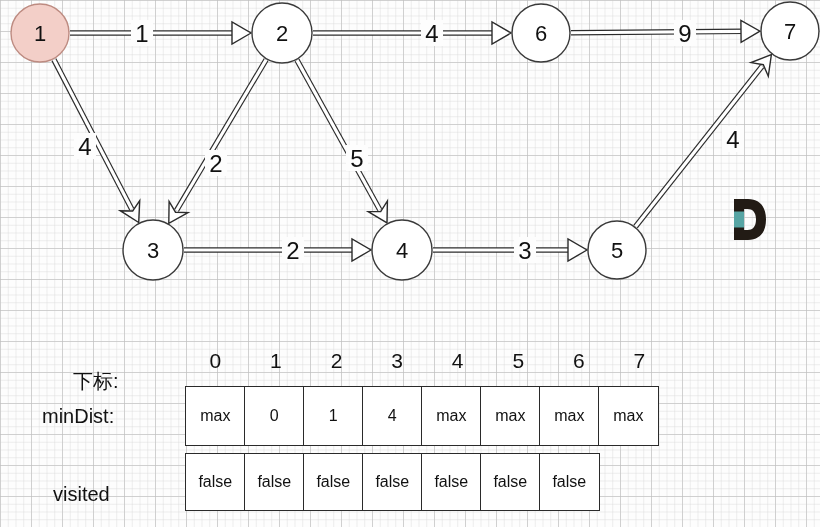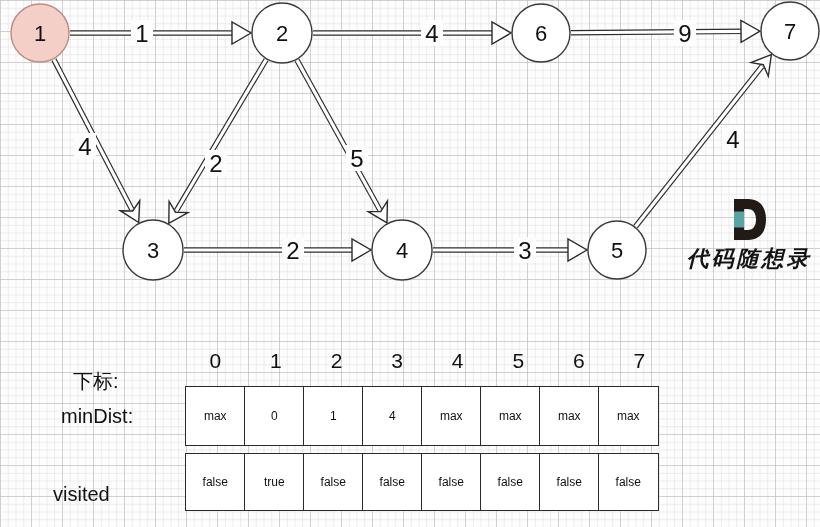--- a/index.html
+++ b/index.html
@@ -22,34 +22,34 @@
   .logo{position:absolute;left:678px;top:198px;width:142px;text-align:center;}
   .logo-d{display:block;margin:0 auto;width:34px;height:43px;position:relative;}
   .logo-text{
     margin-top:3px;font-size:22px;font-weight:bold;font-style:italic;
     font-family:"DejaVu Serif", serif;color:#141414;letter-spacing:3px;white-space:nowrap;
   }
 
   
   .row-label{position:absolute;color:#111;}
   .lbl-index{left:73px;top:346px;height:30px;line-height:30px;font-size:20px;margin-top:20px;}
-  .lbl-mindist{left:61px;top:386px;height:60px;line-height:60px;font-size:20px;}
+  .lbl-mindist{left:42px;top:386px;height:60px;line-height:60px;font-size:20px;}
   .lbl-visited{left:53px;top:465px;height:58px;line-height:58px;font-size:20px;}
 
   .cells{position:absolute;left:185px;display:flex;}
   .hrow{top:346px;}
   .hcell{
     flex:0 0 60.6px;height:30px;line-height:30px;text-align:center;
     font-size:21px;font-weight:500;color:#111;
   }
   .boxrow .cell{
     flex:0 0 60.6px;box-sizing:border-box;background:#fff;
     border:1.6px solid #2a2a2a;margin-left:-1.6px;
     display:flex;align-items:center;justify-content:center;
-    font-size:12px;color:#111;
+    font-size:16px;color:#111;
   }
   .boxrow .cell:first-child{margin-left:0;}
   .mdrow{top:386px;}
   .mdrow .cell{height:60px;}
   .vrow{top:453px;}
   .vrow .cell{height:58px;}
 </style>
 </head>
 <body>
 
@@ -116,21 +116,20 @@
   </svg>
 
 <div class="logo">
   <div class="logo-d">
     <svg width="34" height="43" viewBox="0 0 34 43">
       <path d="M2 1 H16 C28 1 34 9 34 21.5 C34 34 28 42 16 42 H2 Z
                M12 11 H15.5 C20.5 11 24 14 24 21.5 C24 29 20.5 32 15.5 32 H12 Z" fill="#221b15" fill-rule="evenodd"></path>
       <rect x="2" y="13.5" width="10" height="16" fill="#57a5a4"></rect>
     </svg>
   </div>
-  <div class="logo-text">代码随想录</div>
 </div>
 
 <div class="row-label lbl-index">下标:</div>
 <div class="cells hrow">
     <div class="hcell">0</div>
     <div class="hcell">1</div>
     <div class="hcell">2</div>
     <div class="hcell">3</div>
     <div class="hcell">4</div>
     <div class="hcell">5</div>
@@ -146,20 +145,19 @@
     <div class="cell">4</div>
     <div class="cell">max</div>
     <div class="cell">max</div>
     <div class="cell">max</div>
     <div class="cell">max</div>
   </div>
 
 <div class="row-label lbl-visited">visited</div>
 <div class="cells boxrow vrow">
     <div class="cell">false</div>
-    <div class="cell">true</div>
     <div class="cell">false</div>
     <div class="cell">false</div>
     <div class="cell">false</div>
     <div class="cell">false</div>
     <div class="cell">false</div>
     <div class="cell">false</div>
   </div>
 
 </body></html>

